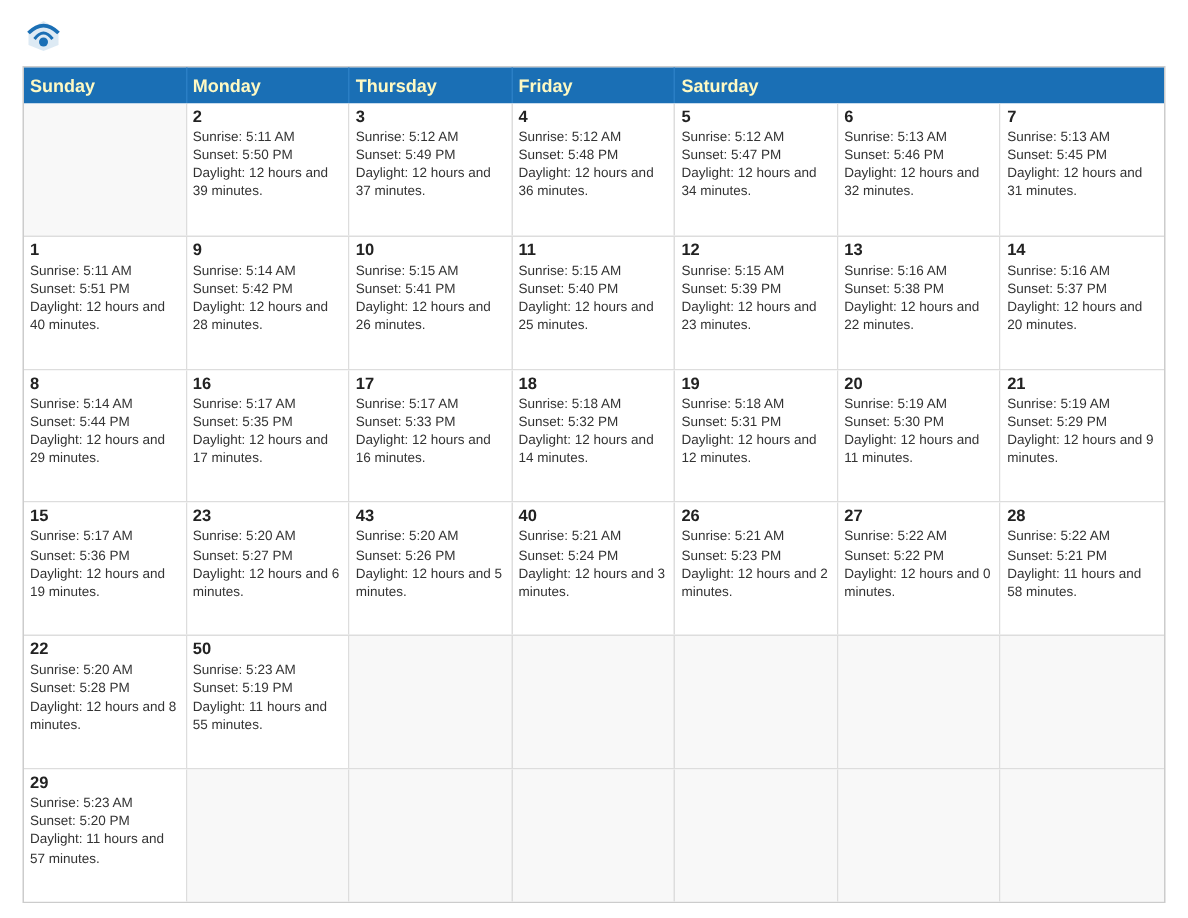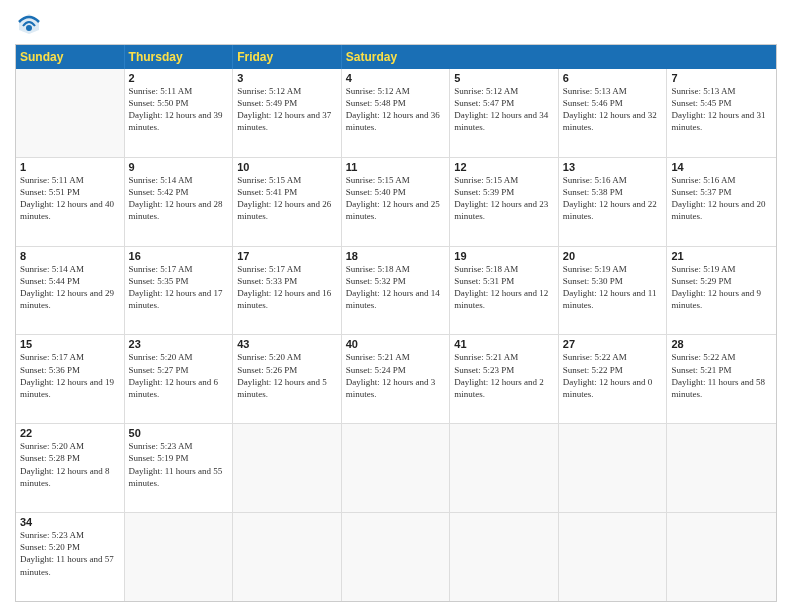--- a/index.html
+++ b/index.html
@@ -60,21 +60,21 @@
       display: flex;
       flex-direction: column;
       border: 1px solid #ccc;
     }
     .cal-header {
       display: grid;
       grid-template-columns: repeat(7, 1fr);
       background: #1a6fb5;
     }
     .cal-header-cell {
-      color: #fde047;
+      color: #fef9c3;
       font-weight: bold;
       font-size: 12px;
       padding: 5px 4px;
       text-align: left;
       border-right: 1px solid #2a7fc5;
     }
     .cal-header-cell:last-child { border-right: none; }
     .cal-body {
       flex: 1;
       display: flex;
@@ -102,21 +102,20 @@
       font-size: 11px;
       font-weight: bold;
       color: #222;
       display: block;
       margin-bottom: 1px;
     }
     .cell-text {
       font-size: 9px;
       line-height: 1.35;
       color: #333;
-      font-family: Liberation Serif, serif;
     }
   </style>
 </head>
 <body>
 
 <div class="page">
   <div class="header">
     <div class="logo">
       <svg class="logo-icon" viewBox="0 0 28 28">
         <rect x="0" y="0" width="28" height="28" fill="white"></rect>
@@ -132,20 +131,21 @@
     </div>
     <div class="title-block">
       <div class="month-title"></div>
       <div class="subtitle"></div>
     </div>
   </div>
 
   <div class="calendar">
     <div class="cal-header">
     <div class="cal-header-cell">Sunday</div>
+        <div class="cal-header-cell">Monday</div>
         <div class="cal-header-cell">Thursday</div>
         <div class="cal-header-cell">Friday</div>
         <div class="cal-header-cell">Saturday</div>
       </div>
     <div class="cal-body">
     <div class="cal-row">
           <div class="cal-cell empty"></div>
           <div class="cal-cell">
             <span class="day-num">2</span>
             <div class="cell-text">Sunrise: 5:11 AM<br>Sunset: 5:50 PM<br>Daylight: 12 hours and 39 minutes.</div>
@@ -242,21 +242,21 @@
           </div>
           <div class="cal-cell">
             <span class="day-num">43</span>
             <div class="cell-text">Sunrise: 5:20 AM<br>Sunset: 5:26 PM<br>Daylight: 12 hours and 5 minutes.</div>
           </div>
           <div class="cal-cell">
             <span class="day-num">40</span>
             <div class="cell-text">Sunrise: 5:21 AM<br>Sunset: 5:24 PM<br>Daylight: 12 hours and 3 minutes.</div>
           </div>
           <div class="cal-cell">
-            <span class="day-num">41</span>
+            <span class="day-num">26</span>
             <div class="cell-text">Sunrise: 5:21 AM<br>Sunset: 5:23 PM<br>Daylight: 12 hours and 2 minutes.</div>
           </div>
           <div class="cal-cell">
             <span class="day-num">27</span>
             <div class="cell-text">Sunrise: 5:22 AM<br>Sunset: 5:22 PM<br>Daylight: 12 hours and 0 minutes.</div>
           </div>
           <div class="cal-cell">
             <span class="day-num">28</span>
             <div class="cell-text">Sunrise: 5:22 AM<br>Sunset: 5:21 PM<br>Daylight: 11 hours and 58 minutes.</div>
           </div>
@@ -271,21 +271,21 @@
             <div class="cell-text">Sunrise: 5:23 AM<br>Sunset: 5:19 PM<br>Daylight: 11 hours and 55 minutes.</div>
           </div>
           <div class="cal-cell empty"></div>
           <div class="cal-cell empty"></div>
           <div class="cal-cell empty"></div>
           <div class="cal-cell empty"></div>
           <div class="cal-cell empty"></div>
         </div>
         <div class="cal-row">
           <div class="cal-cell">
-            <span class="day-num">34</span>
+            <span class="day-num">29</span>
             <div class="cell-text">Sunrise: 5:23 AM<br>Sunset: 5:20 PM<br>Daylight: 11 hours and 57 minutes.</div>
           </div>
           <div class="cal-cell empty"></div>
           <div class="cal-cell empty"></div>
           <div class="cal-cell empty"></div>
           <div class="cal-cell empty"></div>
           <div class="cal-cell empty"></div>
           <div class="cal-cell empty"></div>
         </div>
       </div>

